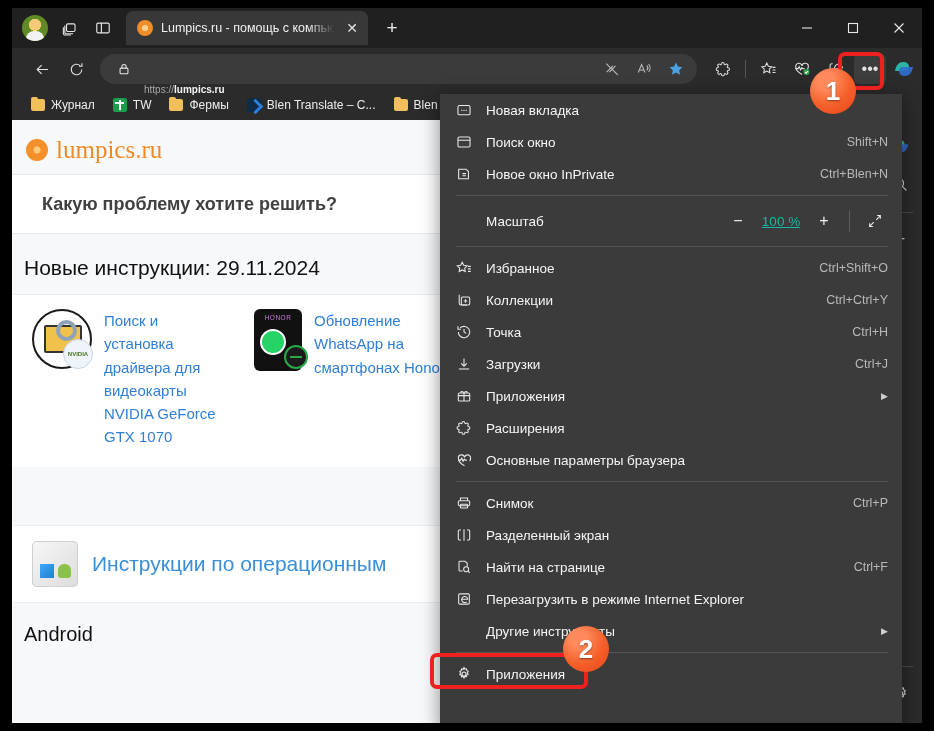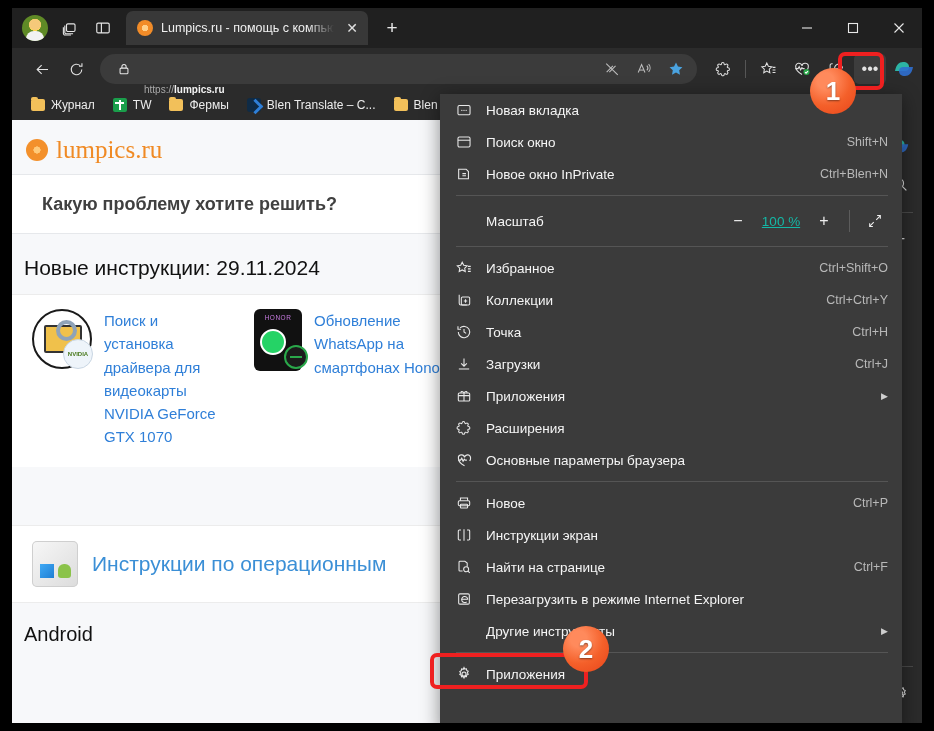--- a/index.html
+++ b/index.html
@@ -561,33 +561,33 @@
       <div class="msep"></div>
 
       <div class="mi">
         <div class="mic">
           <svg width="16" height="16" viewBox="0 0 18 18" fill="none" stroke="currentColor" stroke-width="1.2">
             <path d="M5 6.4V3.4h8v3"></path>
             <rect x="2.6" y="6.4" width="12.8" height="5.6" rx="1.4"></rect>
             <rect x="5" y="10.4" width="8" height="4.2" rx=".8"></rect>
           </svg>
         </div>
-        <div class="mlabel">Новое</div>
+        <div class="mlabel">Снимок</div>
         <div class="msc">Ctrl+P</div>
       </div>
 
       <div class="mi">
         <div class="mic">
           <svg width="16" height="16" viewBox="0 0 18 18" fill="none" stroke="currentColor" stroke-width="1.2">
             <path d="M5.6 3.4H3.6a1 1 0 0 0-1 1v9.2a1 1 0 0 0 1 1h2"></path>
             <path d="M12.4 3.4h2a1 1 0 0 1 1 1v9.2a1 1 0 0 1-1 1h-2"></path>
             <path d="M9 2.6v12.8"></path>
           </svg>
         </div>
-        <div class="mlabel">Инструкции экран</div>
+        <div class="mlabel">Разделенный экран</div>
         <div class="msc"></div>
       </div>
 
 
       <div class="mi">
         <div class="mic">
           <svg width="16" height="16" viewBox="0 0 18 18" fill="none" stroke="currentColor" stroke-width="1.2">
             <path d="M12.6 8.8V4.6l-2.6-2H4.4a1 1 0 0 0-1 1v9a1 1 0 0 0 1 1h3"></path>
             <circle cx="11.4" cy="11.6" r="2.8"></circle>
               <path d="M13.5 13.7l2 2"></path>

